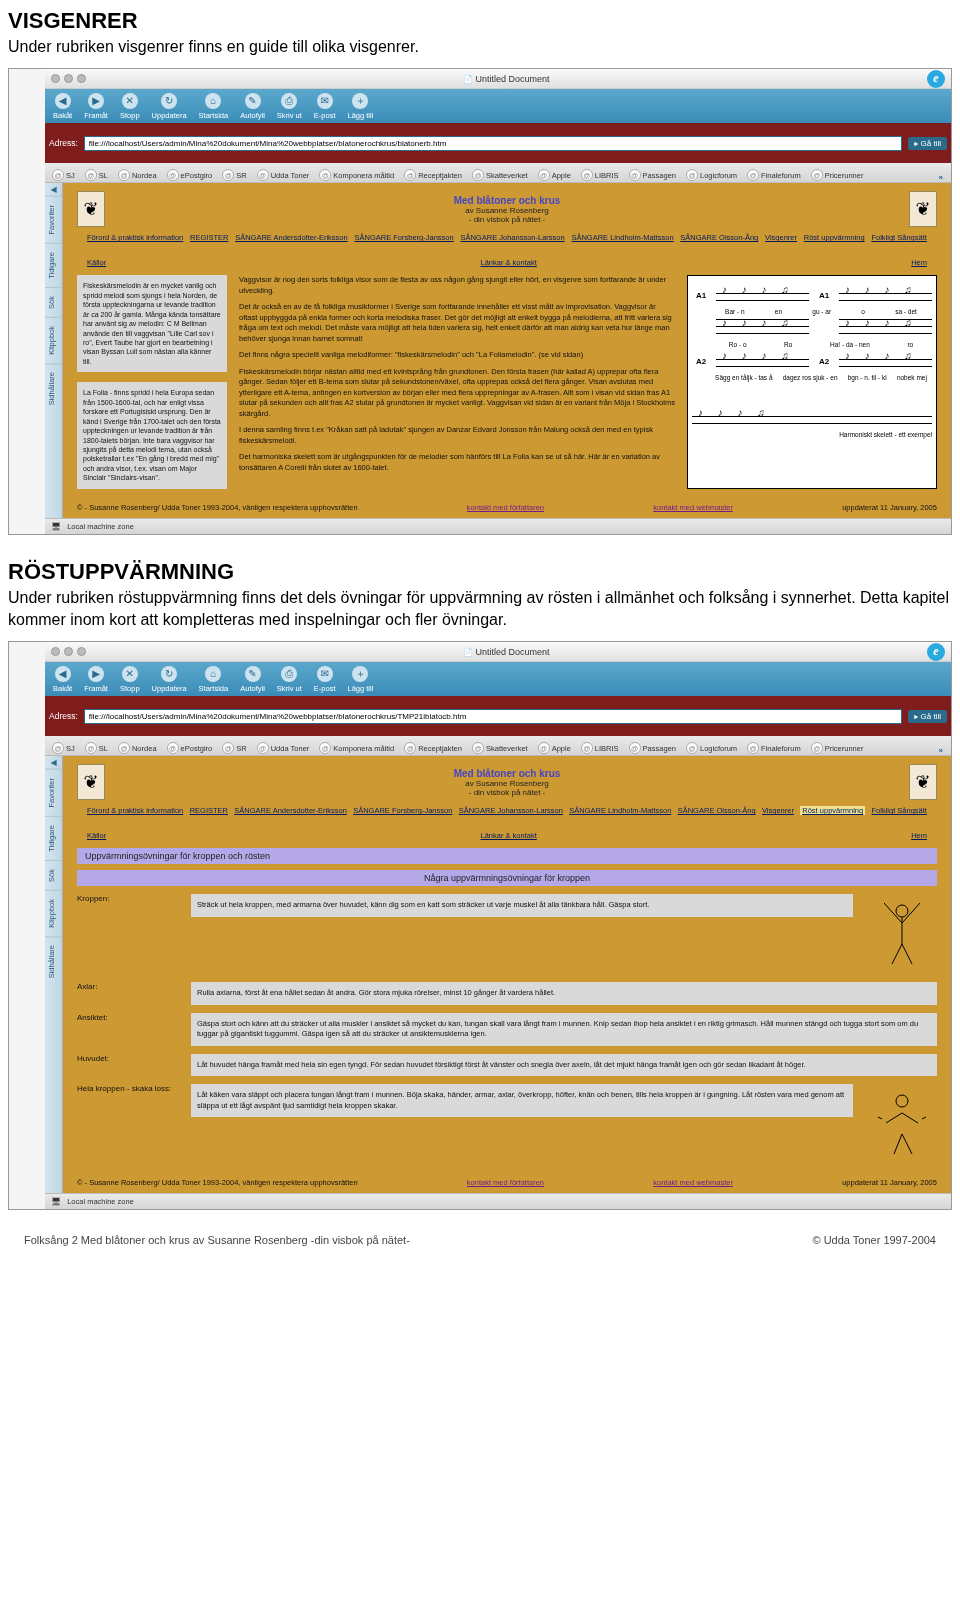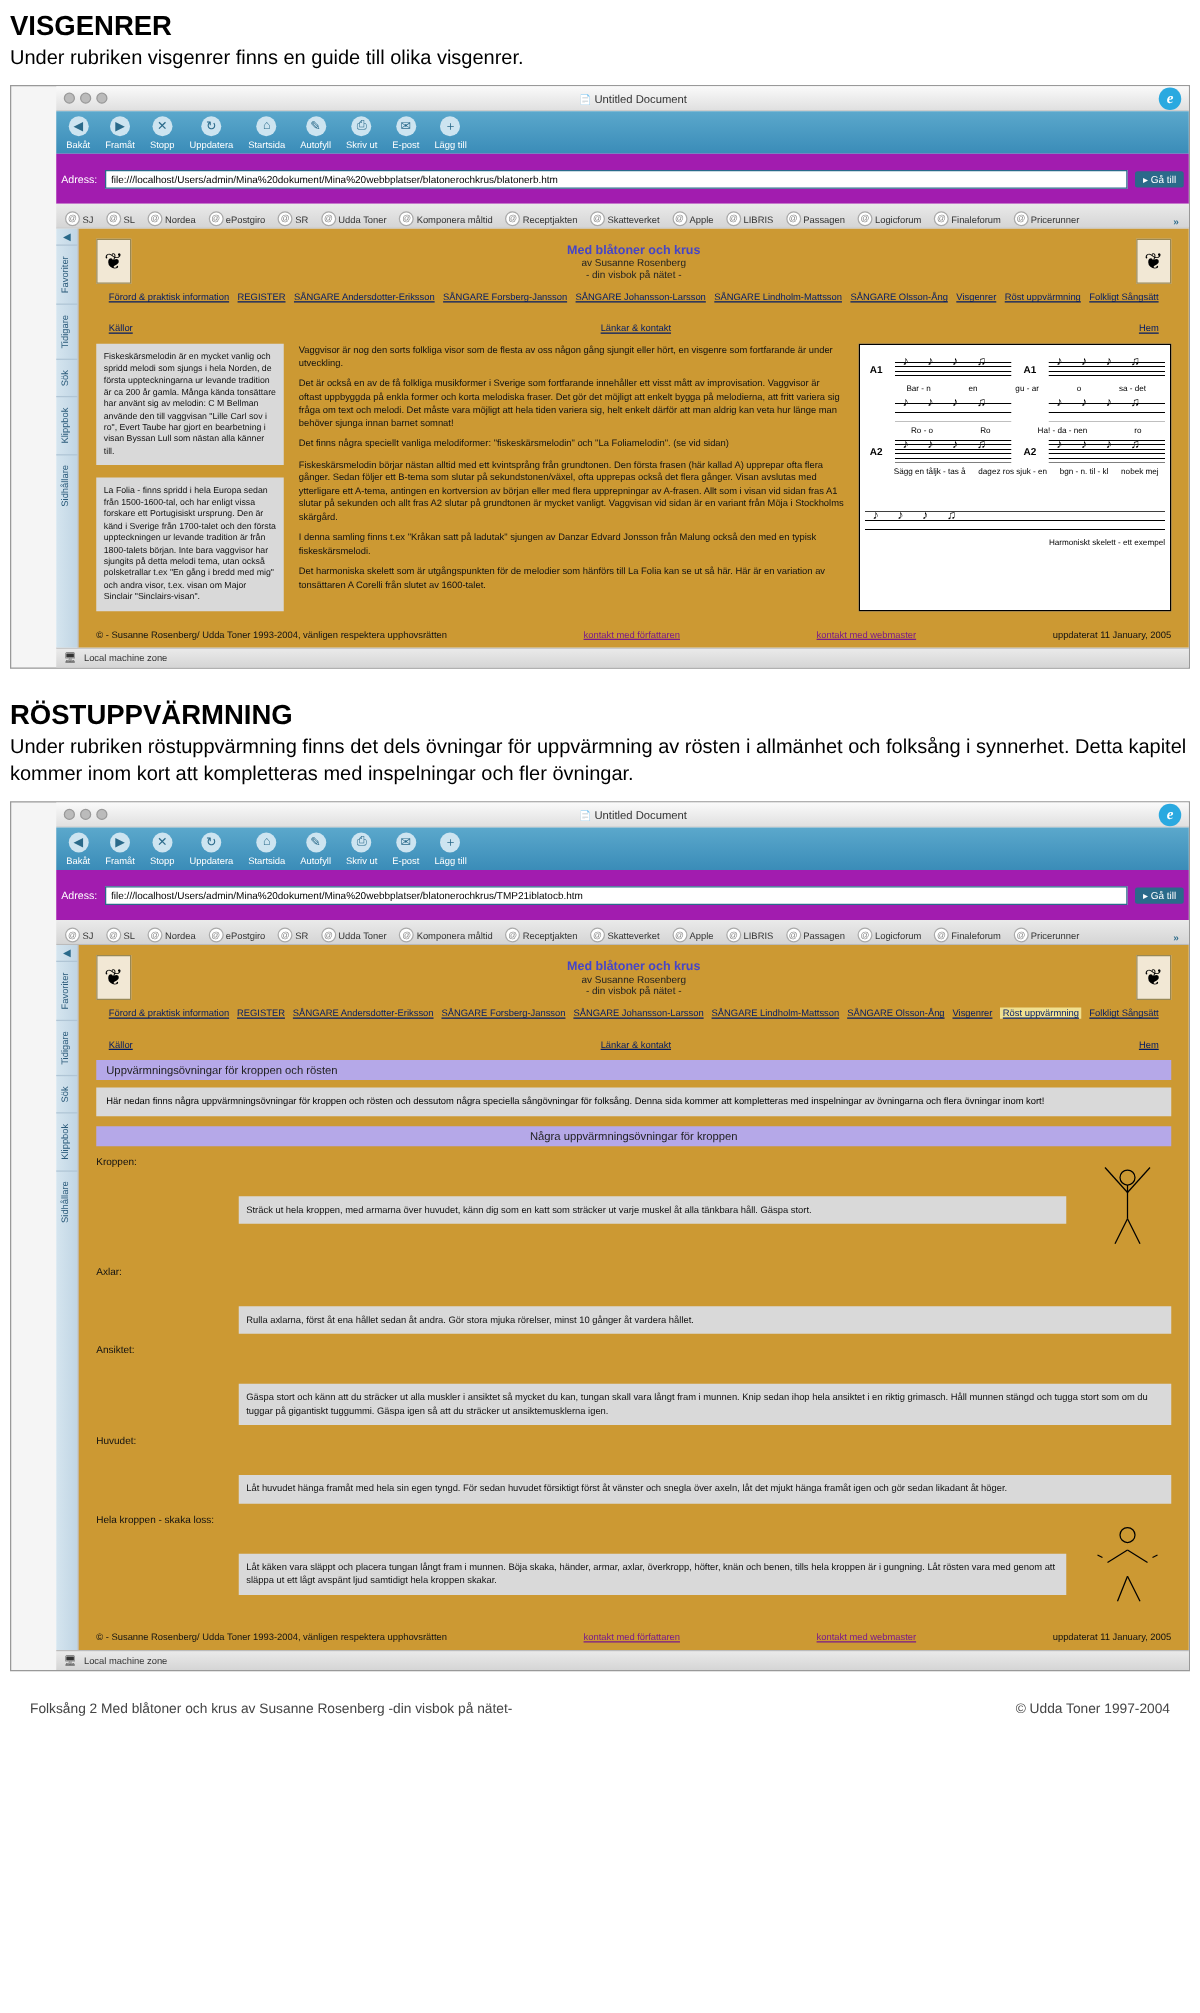--- a/index.html
+++ b/index.html
@@ -11,21 +11,21 @@
 .titlebar { display:flex; align-items:center; height:20px; background:linear-gradient(#fafafa,#e0e0e0); border-bottom:1px solid #ccc; padding:0 6px; gap:4px; }
 .dot { width:9px; height:9px; border-radius:50%; background:#bbb; border:1px solid #999; }
 .titlebar .title { flex:1; text-align:center; font-size:9px; color:#333; }
 .titlebar .title::before { content:"📄 "; font-size:8px; }
 .ie-logo { width:18px; height:18px; border-radius:50%; background:#2aa9e0; color:#fff; font-weight:bold; display:flex; align-items:center; justify-content:center; font-style:italic; font-family:Georgia; font-size:12px; margin-left:auto; }
 
 .toolbar { display:flex; align-items:center; height:34px; background:linear-gradient(#5ba8cc,#3a8cb8); padding:0 4px; gap:4px; }
 .tbtn { display:flex; flex-direction:column; align-items:center; gap:2px; color:#fff; font-size:7.5px; padding:1px 4px; cursor:pointer; }
 .tbtn .ic { width:16px; height:16px; border-radius:50%; background:#cde4f0; display:flex; align-items:center; justify-content:center; font-size:10px; color:#2a6a8a; }
 
-.addrbar { display:flex; align-items:center; height:40px; background:#a21caf; padding:0 4px; gap:6px; }
+.addrbar { display:flex; align-items:center; height:40px; background:#7f1d1d; padding:0 4px; gap:6px; }
 .addrbar .lbl { color:#fff; font-size:8.5px; }
 .addrbar input { flex:1; height:15px; font-size:8px; padding:0 4px; border:1px solid #2a6a8a; background:#fff; }
 .addrbar .go { background:#2a6a8a; color:#fff; font-size:8px; padding:2px 6px; border-radius:2px; cursor:pointer; }
 
 .bookmarks { display:flex; align-items:flex-end; height:20px; background:linear-gradient(#eaeaea,#d5d5d5); border-bottom:1px solid #bbb; padding:0 4px; gap:4px; overflow:hidden; }
 .bm { display:flex; align-items:center; gap:2px; font-size:7.5px; color:#333; padding:1px 3px; cursor:pointer; }
 .bm::before { content:"@"; width:10px; height:10px; border-radius:50%; background:#fff; border:1px solid #aaa; font-size:7px; display:flex; align-items:center; justify-content:center; color:#888; }
 .bookmarks .more { margin-left:auto; color:#2a6a8a; font-weight:bold; padding:0 4px; cursor:pointer; }
 
 .viewport { display:flex; background:#fff; }
@@ -57,21 +57,21 @@
 .chord { font-weight:bold; font-size:8px; width:18px; text-align:center; }
 .staff { flex:1; height:18px; background:repeating-linear-gradient(#000 0 0.5px, transparent 0.5px 3.6px); position:relative; }
 .staff::after { content:"♪ ♪ ♪ ♫"; position:absolute; top:-2px; left:6px; font-size:10px; letter-spacing:6px; }
 .lyric { display:flex; justify-content:space-around; font-size:6.5px; margin:0 0 4px 18px; }
 .notation .cap { font-size:6.5px; text-align:right; margin-top:4px; }
 
 .intro-grey { background:#d9d9d9; padding:6px 8px; font-size:7.5px; line-height:1.4; margin:4px 0 8px 0; }
 
 .exercise-row { display:flex; gap:14px; margin:8px 0; align-items:flex-start; }
 .ex-label { width:100px; font-size:8px; color:#111; }
-.ex-text { flex:1; font-size:7.5px; line-height:1.4;margin-top:32px; }
+.ex-text { flex:1; font-size:7.5px; line-height:1.4; }
 .figure { width:70px; height:80px; display:flex; align-items:center; justify-content:center; font-size:40px; }
 
 .footer { display:flex; justify-content:space-between; font-size:7.5px; margin-top:10px; padding-top:4px; }
 .footer a { color:#7a1a8a; text-decoration:underline; cursor:pointer; }
 .footer .copy { color:#111; }
 .footer .dt { color:#111; }
 
 .statusbar { display:flex; align-items:center; height:16px; background:linear-gradient(#eaeaea,#d5d5d5); font-size:7.5px; color:#333; padding:0 6px; gap:6px; border-top:1px solid #bbb; }
 .statusbar::before { content:"🖥"; font-size:8px; }
 
@@ -360,21 +360,20 @@
         <a>SÅNGARE Lindholm-Mattsson</a>
         <a>SÅNGARE Olsson-Ång</a>
         <a>Visgenrer</a>
         <a class="hl">Röst uppvärmning</a>
         <a>Folkligt Sångsätt</a>
         <a>Källor</a>
         <a>Länkar &amp; kontakt</a>
         <a>Hem</a>
       </div>
       <div class="purplebar" style="text-align:left; padding-left:8px;">Uppvärmningsövningar för kroppen och rösten</div>
-      <div class="intro-grey">Här nedan finns några uppvärmningsövningar för kroppen och rösten och dessutom några speciella sångövningar för folksång. Denna sida kommer att kompletteras med inspelningar av övningarna och flera övningar inom kort!</div>
       <div class="purplebar">Några uppvärmningsövningar för kroppen</div>
 
       <div class="exercise-row">
         <div class="ex-label">Kroppen:</div>
         <div class="ex-text greybox">Sträck ut hela kroppen, med armarna över huvudet, känn dig som en katt som sträcker ut varje muskel åt alla tänkbara håll. Gäspa stort.</div>
         <div class="figure">
           <svg class="stick" viewBox="0 0 60 70">
               <circle cx="30" cy="12" r="6"></circle>
               <line x1="30" y1="18" x2="30" y2="45"></line>
               <line x1="30" y1="24" x2="12" y2="4"></line>

